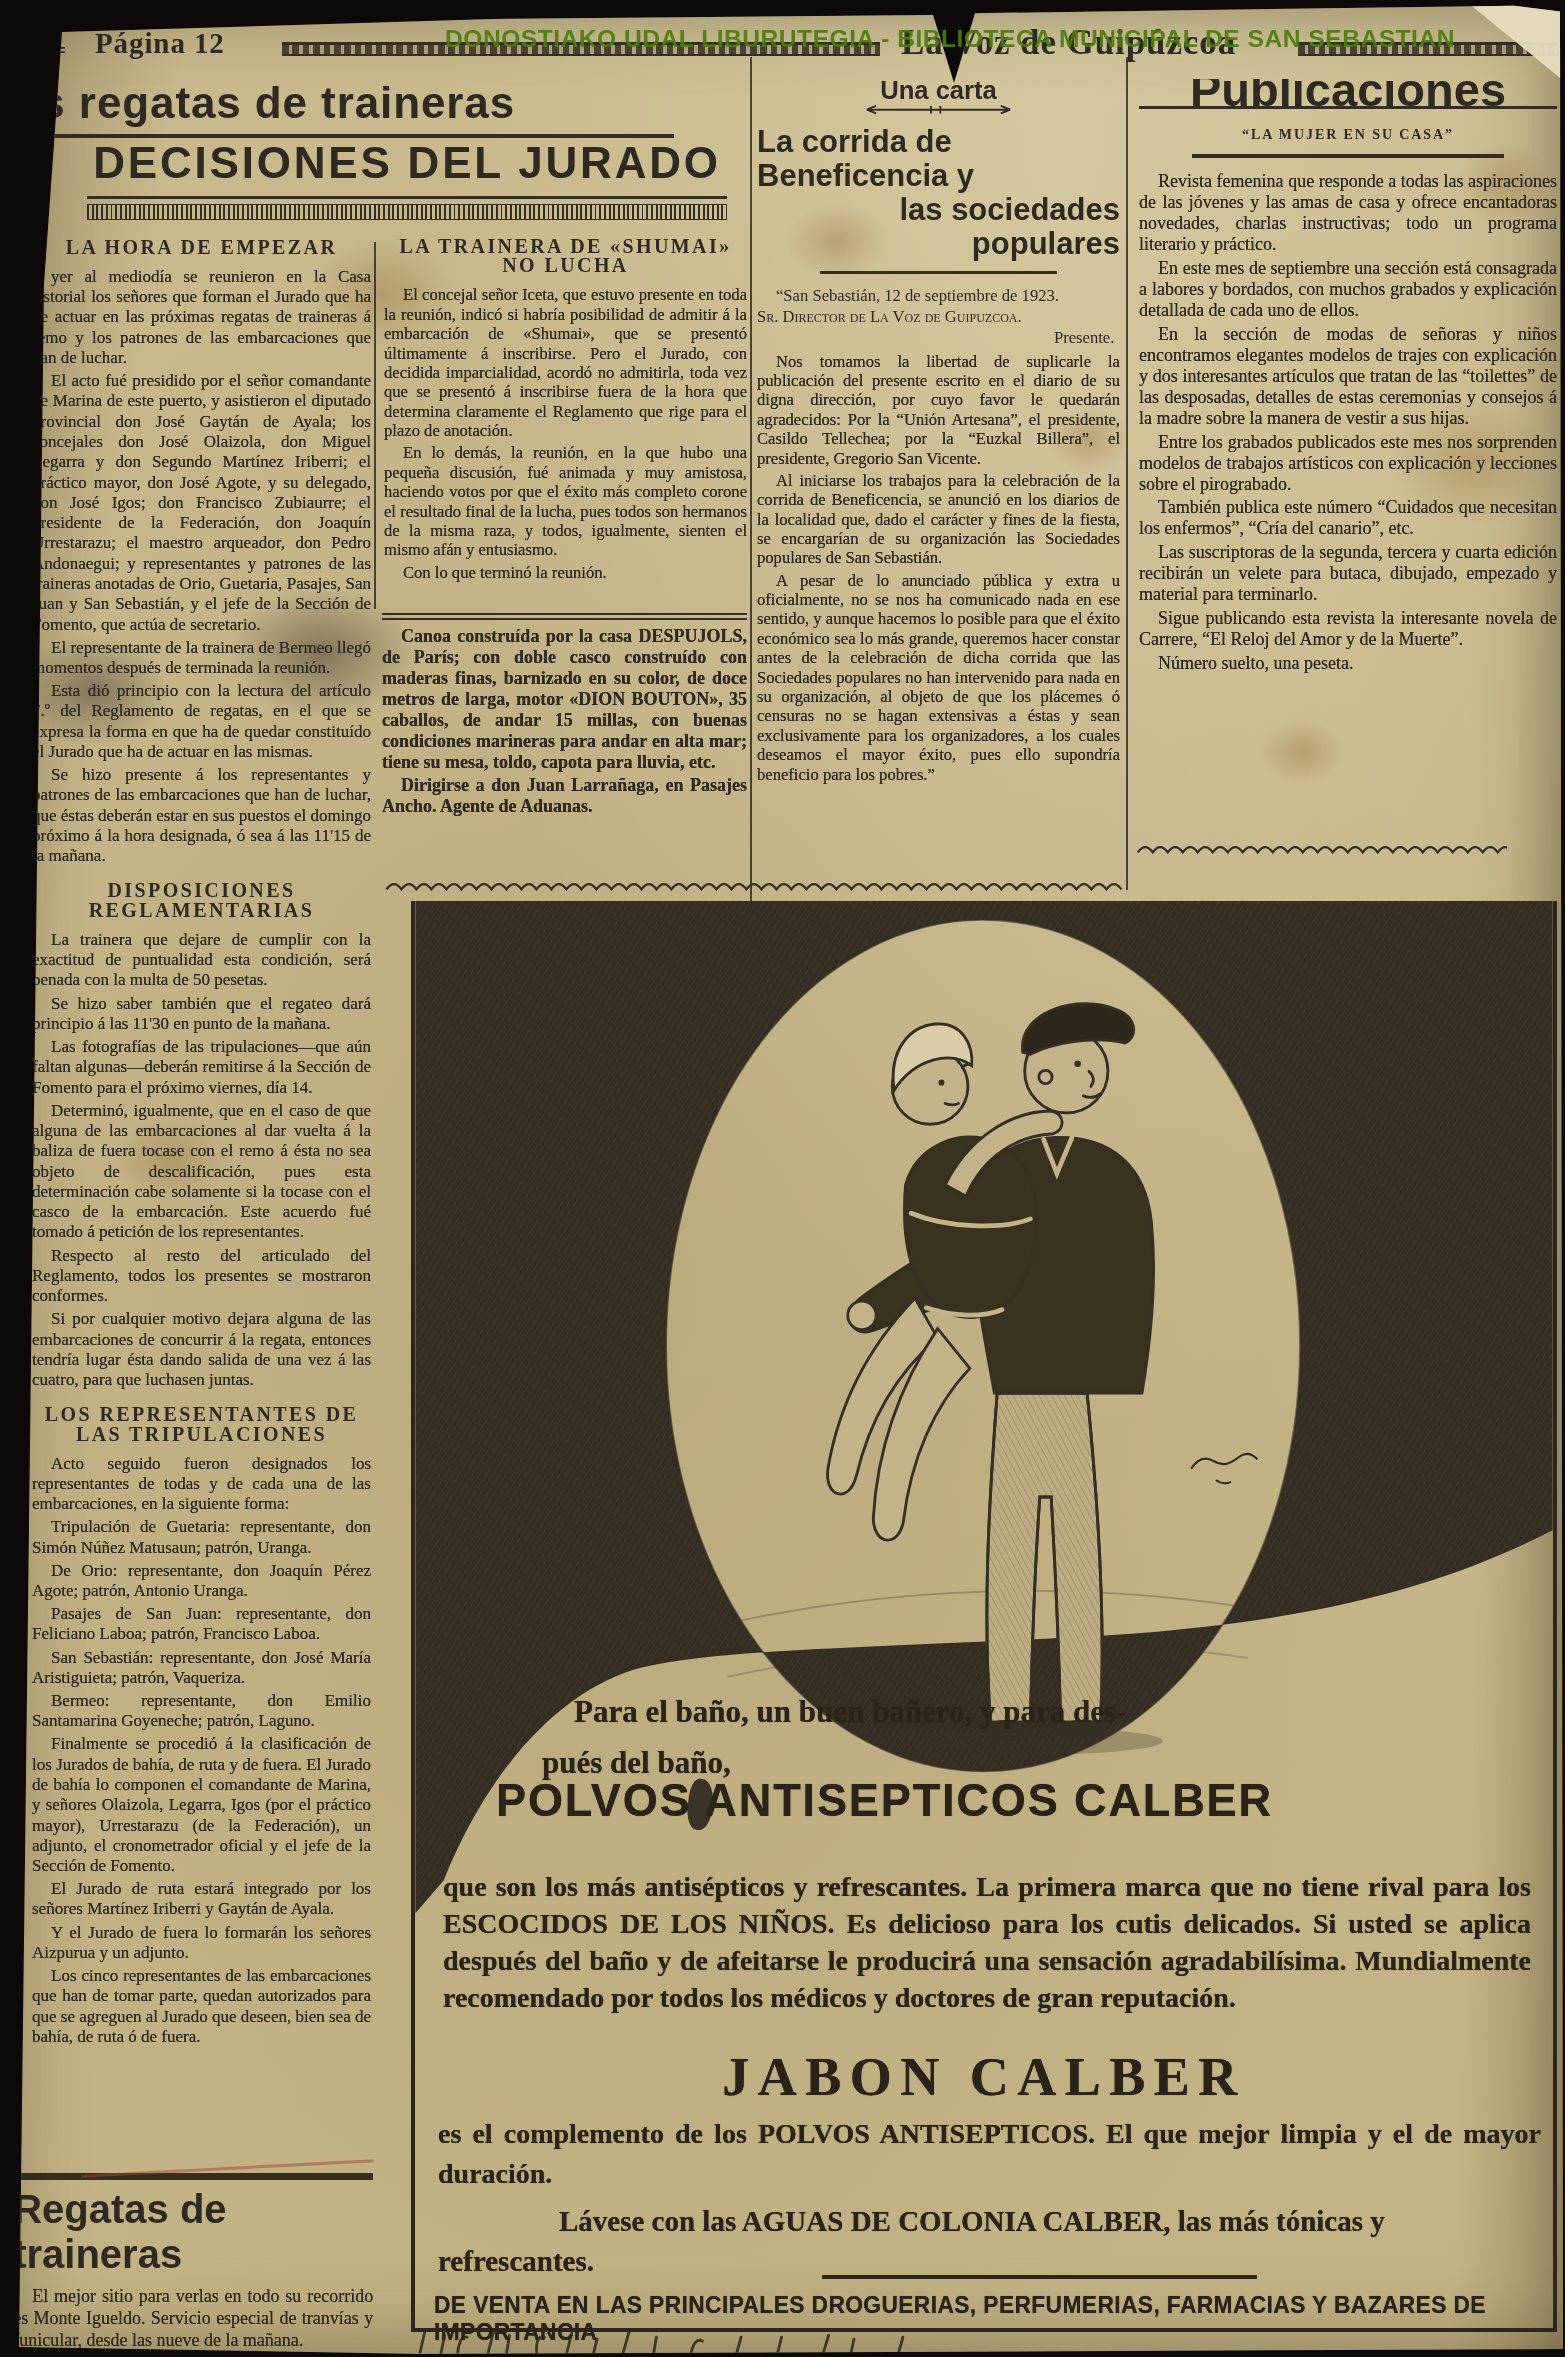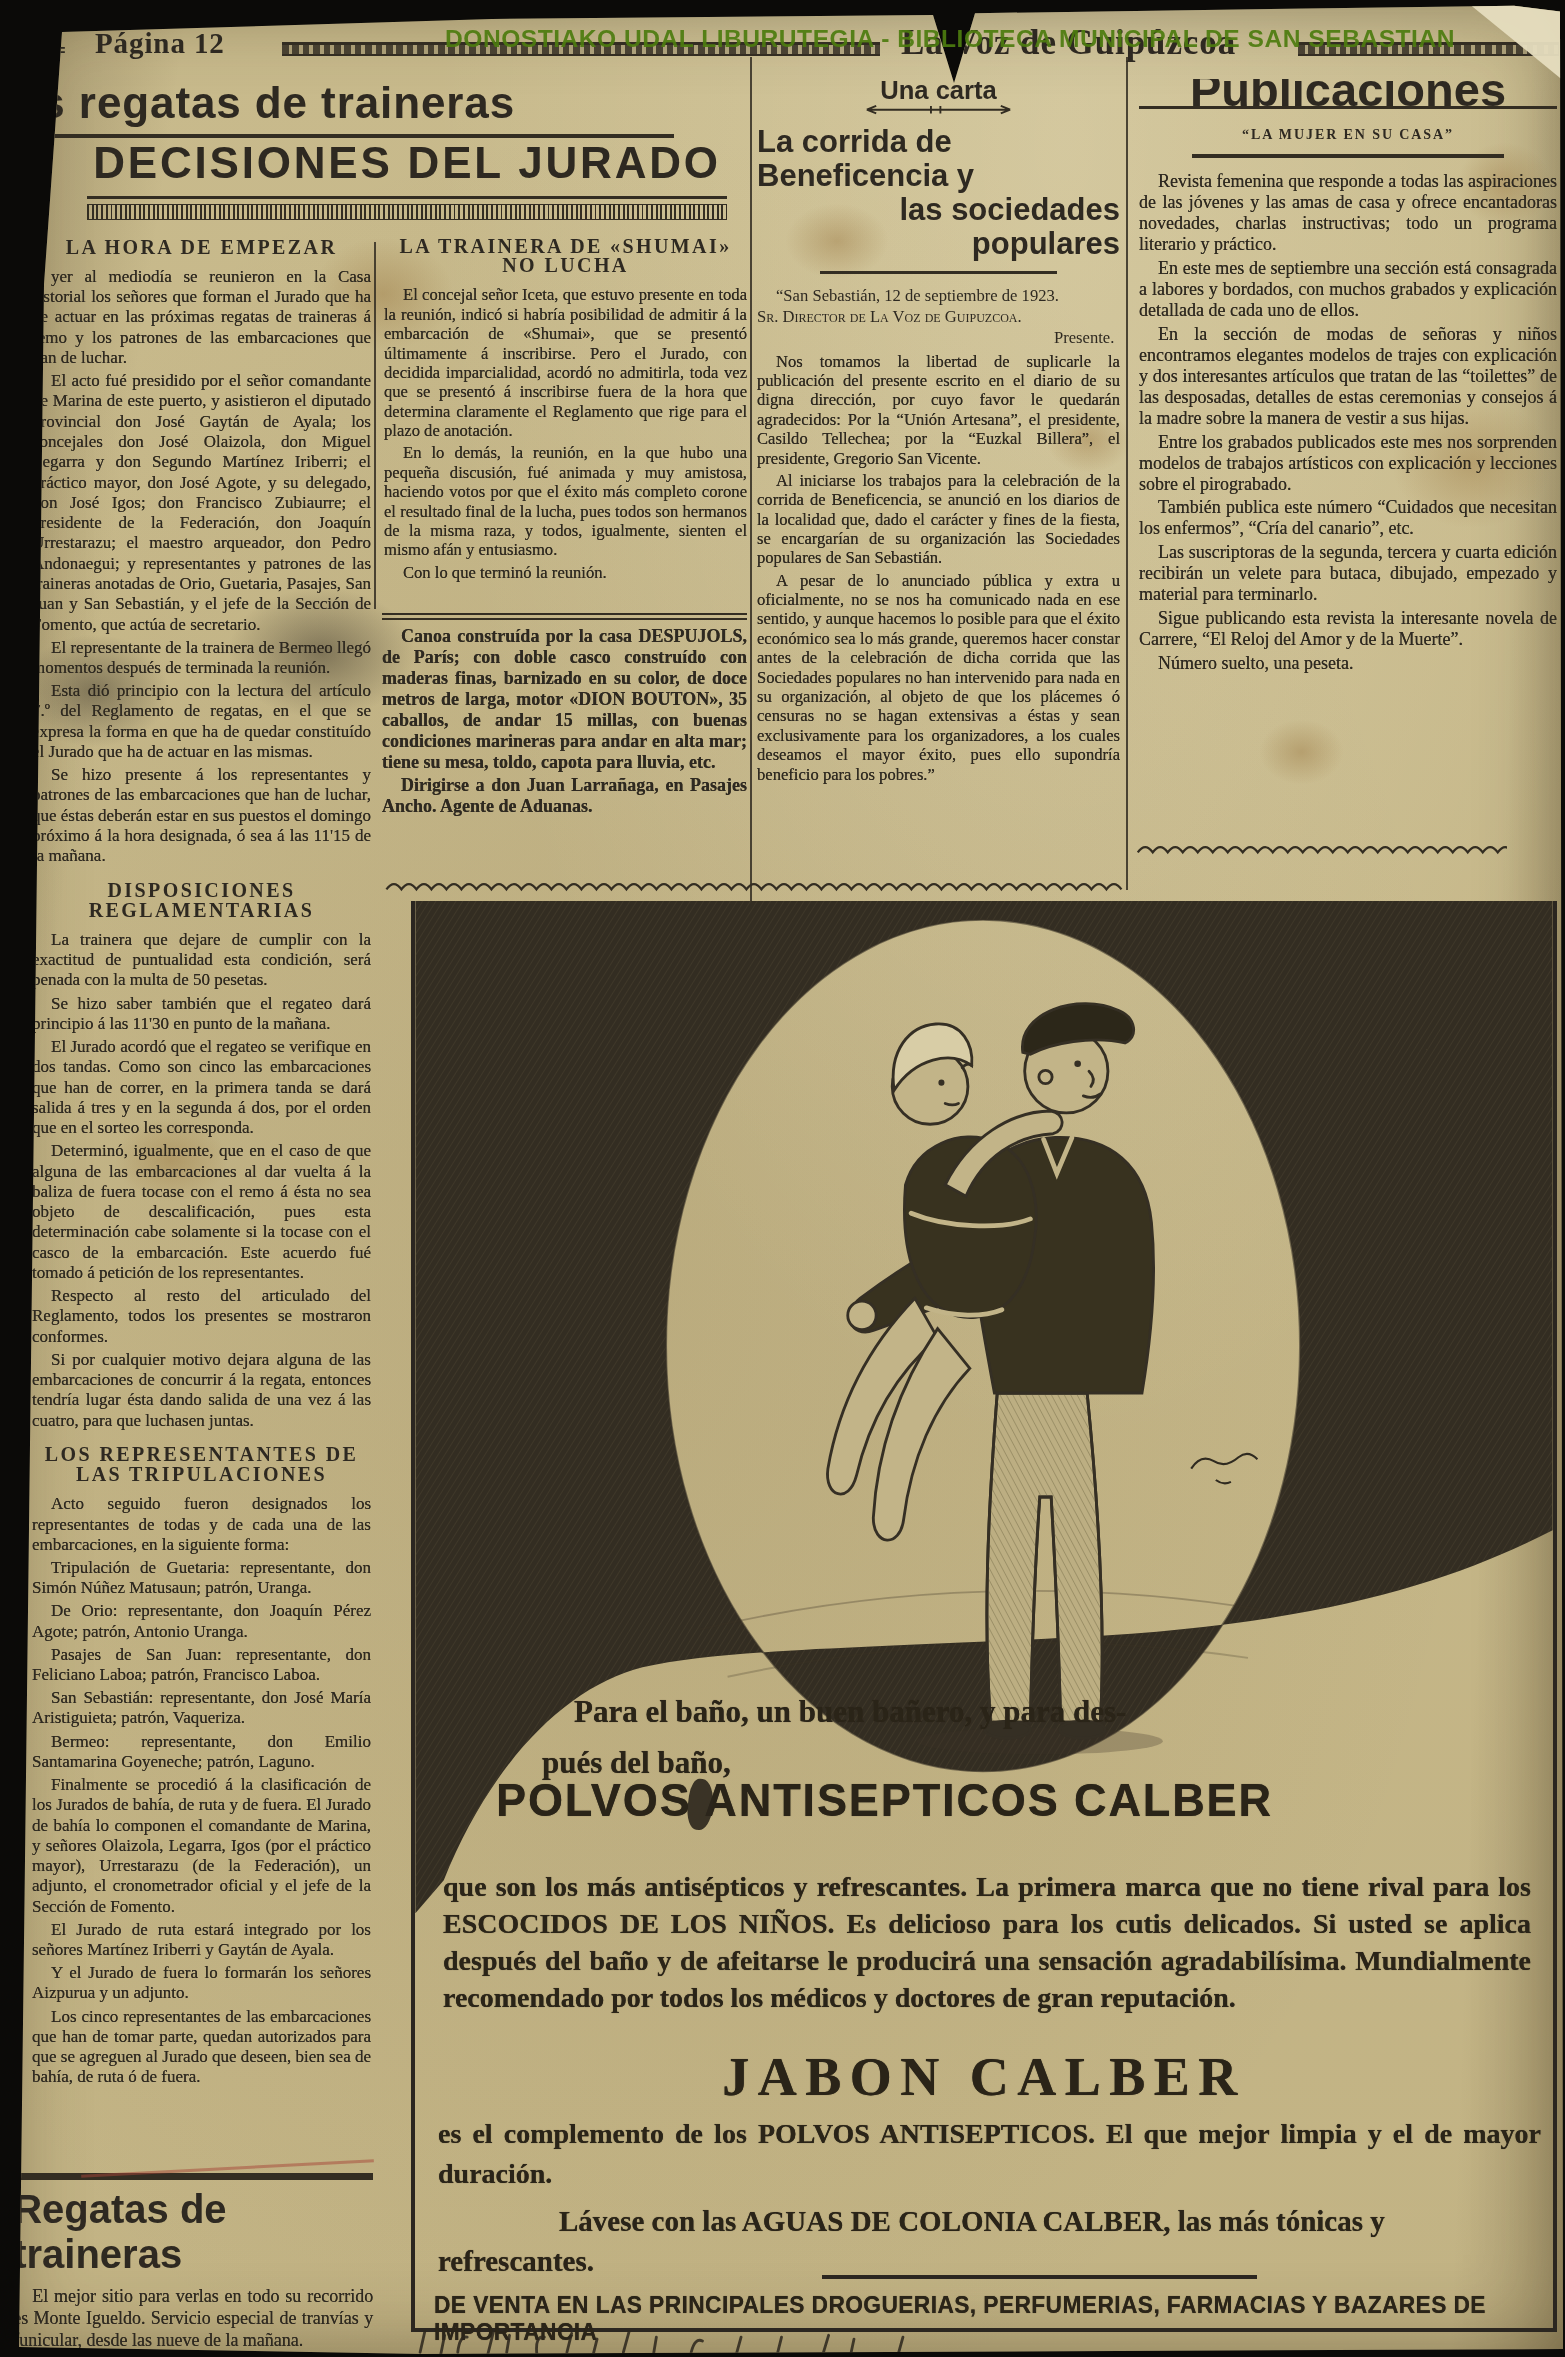--- a/index.html
+++ b/index.html
@@ -127,21 +127,21 @@
           <p>yer al mediodía se reunieron en la Casa sistorial los señores que forman el Jurado que ha de actuar en las próximas regatas de traineras á remo y los patrones de las embarcaciones que han de luchar.</p>
           <p>El acto fué presidido por el señor comandante de Marina de este puerto, y asistieron el diputado provincial don José Gaytán de Ayala; los concejales don José Olaizola, don Miguel Legarra y don Segundo Martínez Iriberri; el práctico mayor, don José Agote, y su delegado, don José Igos; don Francisco Zubiaurre; el presidente de la Federación, don Joaquín Urrestarazu; el maestro arqueador, don Pedro Andonaegui; y representantes y patrones de las traineras anotadas de Orio, Guetaria, Pasajes, San Juan y San Sebastián, y el jefe de la Sección de Fomento, que actúa de secretario.</p>
           <p>El representante de la trainera de Bermeo llegó momentos después de terminada la reunión.</p>
           <p>Esta dió principio con la lectura del artículo 7.º del Reglamento de regatas, en el que se expresa la forma en que ha de quedar constituído el Jurado que ha de actuar en las mismas.</p>
           <p>Se hizo presente á los representantes y patrones de las embarcaciones que han de luchar, que éstas deberán estar en sus puestos el domingo próximo á la hora designada, ó sea á las 11'15 de la mañana.</p>
         </div>
       <div class="subhead">DISPOSICIONES REGLAMENTARIAS</div>
       <div class="flow">
           <p>La trainera que dejare de cumplir con la exactitud de puntualidad esta condición, será penada con la multa de 50 pesetas.</p>
           <p>Se hizo saber también que el regateo dará principio á las 11'30 en punto de la mañana.</p>
-          <p>El Jurado acordó que el regateo se verifique en dos tandas. Como son cinco las embarcaciones que han de correr, en la primera tanda se dará salida á tres y en la segunda á dos, por el orden que en el sorteo les corresponda.</p>
+          <p>Las fotografías de las tripulaciones—que aún faltan algunas—deberán remitirse á la Sección de Fomento para el próximo viernes, día 14.</p>
           <p>Determinó, igualmente, que en el caso de que alguna de las embarcaciones al dar vuelta á la baliza de fuera tocase con el remo á ésta no sea objeto de descalificación, pues esta determinación cabe solamente si la tocase con el casco de la embarcación. Este acuerdo fué tomado á petición de los representantes.</p>
           <p>Respecto al resto del articulado del Reglamento, todos los presentes se mostraron conformes.</p>
           <p>Si por cualquier motivo dejara alguna de las embarcaciones de concurrir á la regata, entonces tendría lugar ésta dando salida de una vez á las cuatro, para que luchasen juntas.</p>
         </div>
       <div class="subhead">LOS REPRESENTANTES DE LAS TRIPULACIONES</div>
       <div class="flow">
           <p>Acto seguido fueron designados los representantes de todas y de cada una de las embarcaciones, en la siguiente forma:</p>
           <p>Tripulación de Guetaria: representante, don Simón Núñez Matusaun; patrón, Uranga.</p>
           <p>De Orio: representante, don Joaquín Pérez Agote; patrón, Antonio Uranga.</p>
           <p>Pasajes de San Juan: representante, don Feliciano Laboa; patrón, Francisco Laboa.</p>

